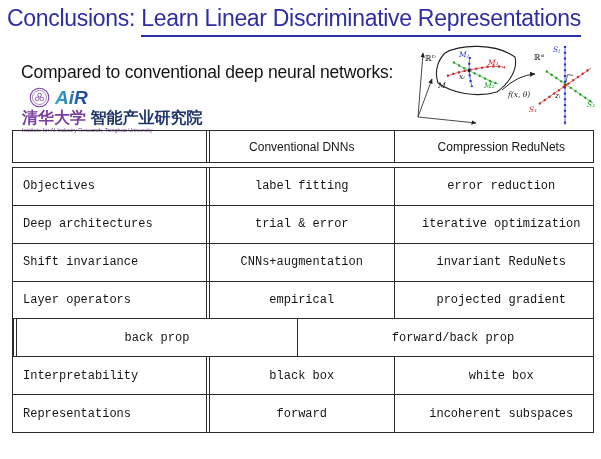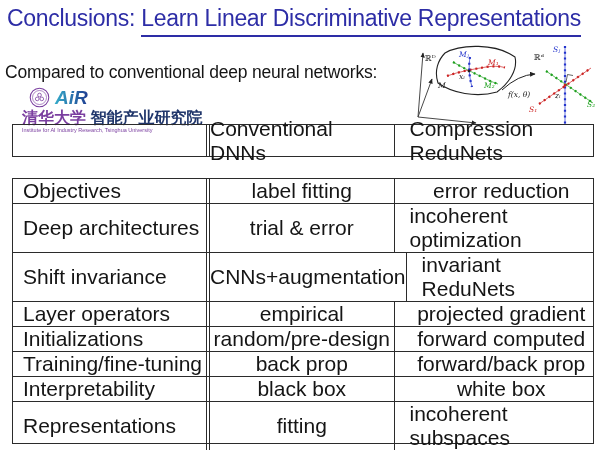--- a/index.html
+++ b/index.html
@@ -3,43 +3,43 @@
 <meta charset="utf-8">
 <style>
   html,body{margin:0;padding:0;background:#e8e8e8;}
   .slide{position:relative;width:601px;height:459px;background:#fff;overflow:hidden;
          font-family:"Liberation Sans",sans-serif;color:var(--text_black);}
   
   .title{position:absolute;left:7px;top:5px;font-size:23px;letter-spacing:-0.3px;
          color:var(--title_blue);white-space:nowrap;}
   .title .emph{border-bottom:2px solid var(--title_blue);padding-bottom:4px;}
   
-  .subtitle{position:absolute;left:5px;top:62px;font-size:17.5px;color:var(--text_black);
+  .subtitle{position:absolute;left:21px;top:62px;font-size:17.5px;color:var(--text_black);
             letter-spacing:-0.2px;}
   
   .logo{position:absolute;left:22px;top:87px;line-height:1;}
   .logo-row1{display:flex;align-items:flex-start;gap:4px;margin-left:7px;height:21px;}
   .logo-cn{margin-top:2px;font-size:16px;white-space:nowrap;}
   .logo-cn .cn1{color:var(--logo_purple);font-family:"DejaVu Serif",serif;font-weight:bold;}
   .logo-cn .cn2{color:var(--logo_navy);font-weight:bold;}
   .logo-en{margin-top:2px;font-size:5.5px;color:var(--logo_purple);white-space:nowrap;}
   
   .diagram{position:absolute;left:405px;top:38px;}
   .thin{fill:none;stroke-width:0.7;}
   .dots{fill:none;stroke-width:2.2;stroke-dasharray:2 3.8;}
   .st-red{stroke:var(--diag_red);}   .fl-red{fill:var(--diag_red);}
   .st-green{stroke:var(--diag_green);} .fl-green{fill:var(--diag_green);}
   .st-blue{stroke:var(--diag_blue);}  .fl-blue{fill:var(--diag_blue);} .fl-black{fill:#222;}
   .dlabel{font-family:"DejaVu Serif",serif;font-style:italic;font-size:7.5px;}
   .dspace{font-family:"DejaVu Serif",serif;font-size:8px;}
   
-  .cmp-table{position:absolute;left:12px;top:124px;width:582px;font-size:21px;}
+  .cmp-table{position:absolute;left:12px;top:130px;width:582px;font-size:12px;}
   .thead{height:31px;border:1.4px solid var(--table_border);display:flex;}
-  .tbody{margin-top:21px;border:1.4px solid var(--table_border);height:264px;
-         display:flex;flex-direction:column;}
+  .tbody{margin-top:4px;border:1.4px solid var(--table_border);height:264px;
+         display:flex;flex-direction:column;font-family:Liberation Mono, monospace;}
   .trow{flex:1;display:flex;border-top:1px solid var(--table_border);}
   .trow:first-child{border-top:none;}
   .c1{width:183px;display:flex;align-items:center;padding-left:10px;}
   .c2{flex:1;border-left:4px double var(--table_border);
       display:flex;align-items:center;justify-content:center;}
   .c3{flex:1;border-left:1px solid var(--table_border);
       display:flex;align-items:center;justify-content:center;padding-left:15px;}
 </style>
 </head>
 <body>
@@ -142,48 +142,42 @@
     </div>
     <div class="tbody">
       <div class="trow">
         <div class="c1">Objectives</div>
         <div class="c2">label fitting</div>
         <div class="c3">error reduction</div>
       </div>
       <div class="trow">
         <div class="c1">Deep architectures</div>
         <div class="c2">trial &amp; error</div>
-        <div class="c3">incoherent optimization</div>
+        <div class="c3">iterative optimization</div>
       </div>
       <div class="trow">
         <div class="c1">Shift invariance</div>
         <div class="c2">CNNs+augmentation</div>
         <div class="c3">invariant ReduNets</div>
       </div>
       <div class="trow">
         <div class="c1">Layer operators</div>
         <div class="c2">empirical</div>
         <div class="c3">projected gradient</div>
       </div>
       <div class="trow">
-        <div class="c1">Initializations</div>
-        <div class="c2">random/pre-design</div>
-        <div class="c3">forward computed</div>
-      </div>
-      <div class="trow">
-        <div class="c1">Training/fine-tuning</div>
         <div class="c2">back prop</div>
         <div class="c3">forward/back prop</div>
       </div>
       <div class="trow">
         <div class="c1">Interpretability</div>
         <div class="c2">black box</div>
         <div class="c3">white box</div>
       </div>
       <div class="trow">
         <div class="c1">Representations</div>
-        <div class="c2">fitting</div>
+        <div class="c2">forward</div>
         <div class="c3">incoherent subspaces</div>
       </div>
     </div>
   </div>
 
 </div>
 
 </body></html>

